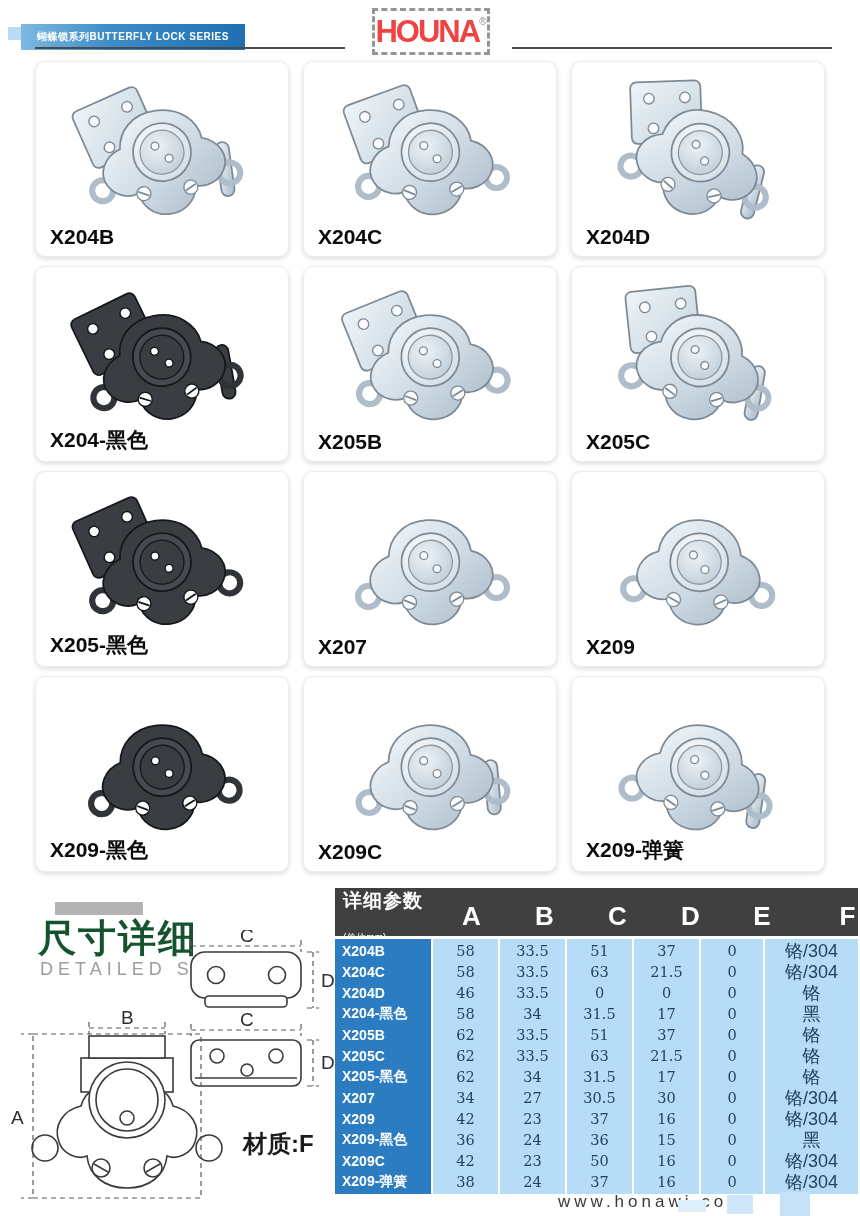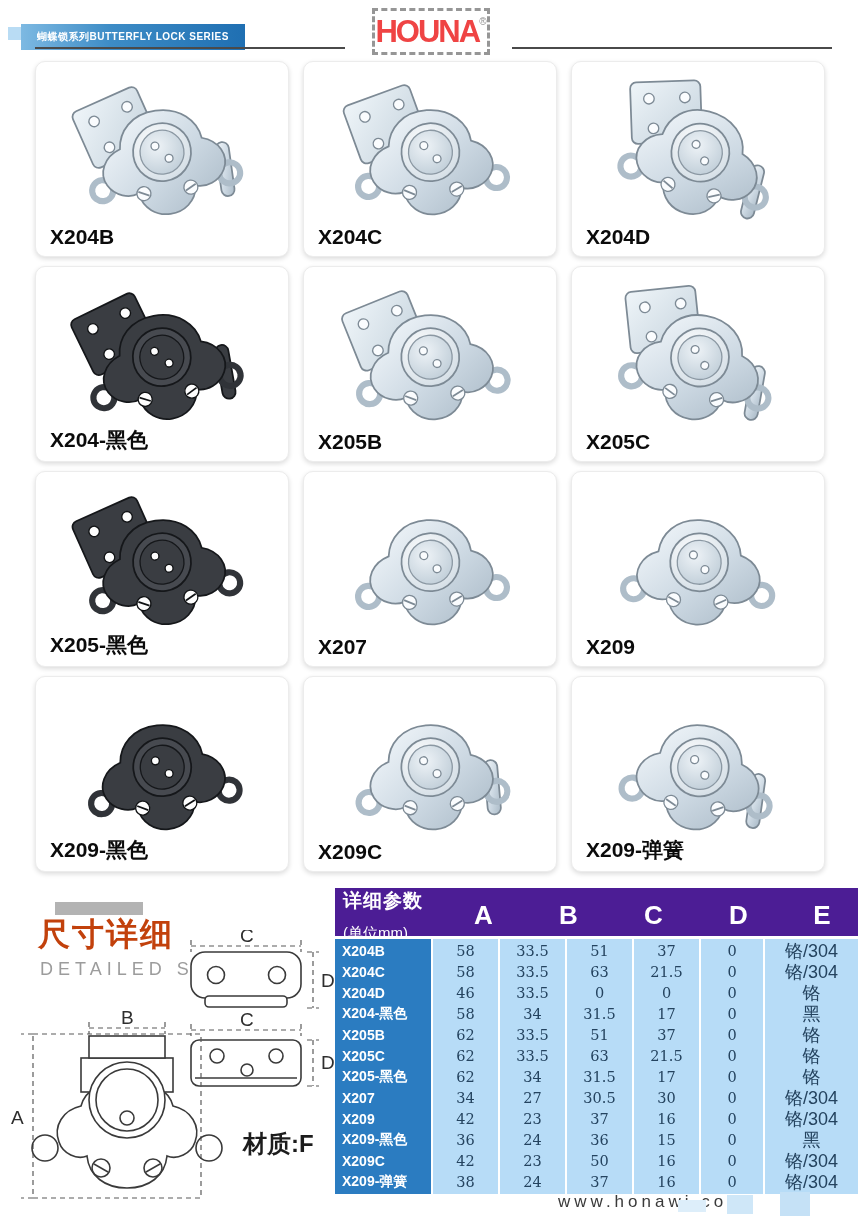--- a/index.html
+++ b/index.html
@@ -38,36 +38,36 @@
   .slot { stroke:#7d8a95; stroke-width:2; }
   svg.black .metal { fill:#3a3d42; stroke:#15171a; }
   svg.black .dial { fill:#474a50; }
   svg.black .dial-inner { fill:#3a3d42; stroke:#15171a; }
   svg.black .hole { fill:#fdfdfd; stroke:#101214; }
   svg.black .ear { stroke:#303338; }
   svg.black .slot { stroke:#101214; }
 
   
   .gray-bar { position:absolute; left:55px; top:902px; width:88px; height:13px; background:#b3b3b3; }
-  .size-title { position:absolute; left:38px; top:913px; font-size:32px; font-weight:bold; color:#c2410c; letter-spacing:2px; }
+  .size-title { position:absolute; left:38px; top:913px; font-size:38px; font-weight:bold; color:#14532d; letter-spacing:2px; }
   .size-sub { position:absolute; left:40px; top:959px; font-size:18px; color:#9c9c9c; letter-spacing:5px; }
   .drawing { position:absolute; left:5px; top:930px; }
   .draw-line { fill:#fff; stroke:#3a3a3a; stroke-width:1.6; }
   .draw-open { fill:none; stroke:#3a3a3a; stroke-width:1.6; }
   .dash { fill:none; stroke:#5a5a5a; stroke-width:1.2; stroke-dasharray:5 4; }
   .dim-label { font-size:19px; fill:#2e2e2e; font-family:"Liberation Sans",sans-serif; }
   .material-label { font-size:24px; font-weight:bold; fill:#1c1c1c; }
 
   
   .spec { position:absolute; left:335px; top:888px; width:523px; }
-  .spec-head { display:grid; grid-template-columns:96px 65px 65px 65px 65px 62px 93px; column-gap:20px;
-               background:#4c1d95; height:48px; margin-bottom:3px; }
+  .spec-head { display:grid; grid-template-columns:96px 65px 65px 65px 65px 62px 93px; column-gap:8px;
+               background:#404040; height:48px; margin-bottom:3px; }
   .spec-title-cell { display:flex; flex-direction:column; justify-content:center; padding-left:8px; color:#fff; }
   .spec-title { font-size:19px; font-weight:bold; letter-spacing:1px; }
-  .spec-unit { font-size:15px; margin-top:10px; }
+  .spec-unit { font-size:10px; margin-top:17px; }
   .col-letter { display:flex; align-items:center; justify-content:center; color:#fff;
                 font-size:26px; font-weight:bold; }
   .spec-row { display:grid; grid-template-columns:96px 65px 65px 65px 65px 62px 93px; column-gap:2px;
               height:19px; margin-bottom:2px; }
   .cell-model { background:#2b7cc1; color:#fff; font-weight:bold; font-size:14px;
                 display:flex; align-items:center; padding-left:7px; }
   .cell-val { background:#b7dcf7; color:#24435f; font-size:14.5px; font-family:"DejaVu Serif",serif;
               display:flex; align-items:center; justify-content:center; }
   .cell-val.last { font-size:18px; font-family:"Liberation Sans",sans-serif; }
 

